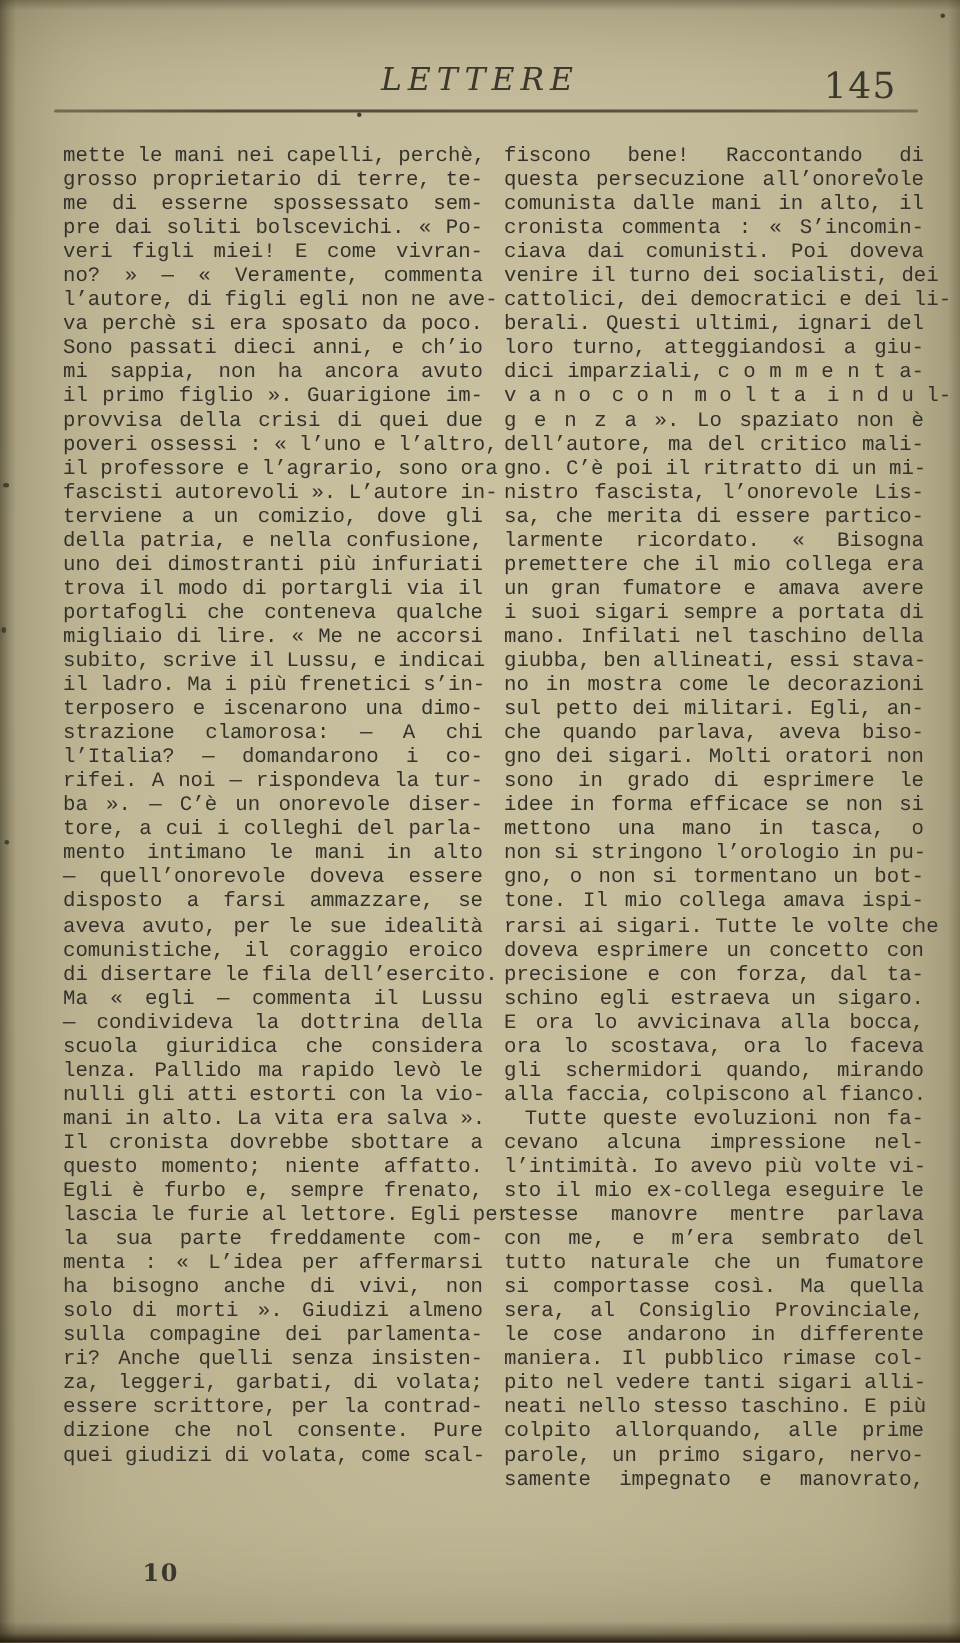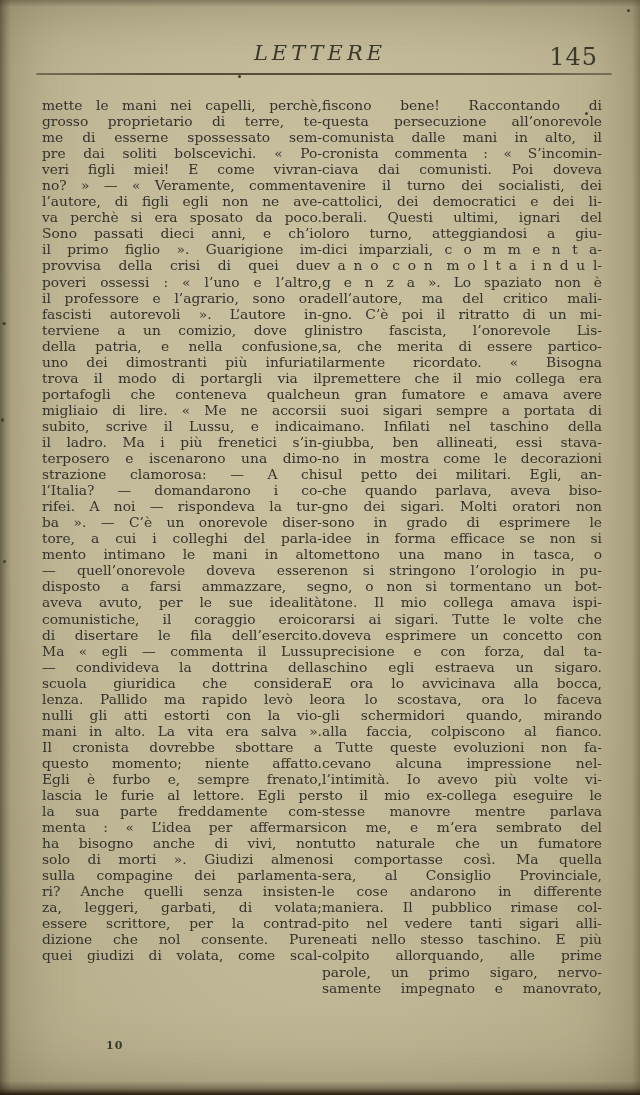--- a/index.html
+++ b/index.html
@@ -45,31 +45,31 @@
   }
   .header-rule {
     position: absolute; top: 73px; left: 36px; width: 576px; height: 2px;
     background: linear-gradient(to right, rgba(62,57,40,0.55), rgba(62,57,40,0.85) 20%, rgba(62,57,40,0.8) 80%, rgba(62,57,40,0.5));
     border-radius: 1px;
   }
 
   
   .columns {
     position: absolute; top: 97px; left: 42px; width: 574px;
-    display: flex; 
+    display: flex; gap: 14px; font-family: Liberation Mono, monospace;
   }
   .col { width: 280px; }
   .line {
     font-size: 13.8px; line-height: 16.05px; color: #34322b;
     text-align: justify; text-align-last: justify; text-justify: inter-word;
     white-space: nowrap;
   }
   .signature-mark {
-    position: absolute; top: 1039px; left: 106px;
-    font-size: 11px; font-weight: bold; color: #3a372c; letter-spacing: 1px;
+    position: absolute; top: 1039px; left: 95px;
+    font-size: 16px; font-weight: bold; color: #3a372c; letter-spacing: 1px;
   }
 </style>
 </head>
 <body>
 
 <div class="page">
 
   <div class="journal-title">LETTERE</div>
   <div class="page-number">145</div>
   <div class="header-rule"></div>
@@ -78,20 +78,21 @@
     <div class="col">
         <div class="line">mette le mani nei capelli, perchè,</div>
         <div class="line">grosso proprietario di terre, te-</div>
         <div class="line">me di esserne spossessato sem-</div>
         <div class="line">pre dai soliti bolscevichi. « Po-</div>
         <div class="line">veri figli miei! E come vivran-</div>
         <div class="line">no? » — « Veramente, commenta</div>
         <div class="line">l’autore, di figli egli non ne ave-</div>
         <div class="line">va perchè si era sposato da poco.</div>
         <div class="line">Sono passati dieci anni, e ch’io</div>
+        <div class="line">mi sappia, non ha ancora avuto</div>
         <div class="line">il primo figlio ». Guarigione im-</div>
         <div class="line">provvisa della crisi di quei due</div>
         <div class="line">poveri ossessi : « l’uno e l’altro,</div>
         <div class="line">il professore e l’agrario, sono ora</div>
         <div class="line">fascisti autorevoli ». L’autore in-</div>
         <div class="line">terviene a un comizio, dove gli</div>
         <div class="line">della patria, e nella confusione,</div>
         <div class="line">uno dei dimostranti più infuriati</div>
         <div class="line">trova il modo di portargli via il</div>
         <div class="line">portafogli che conteneva qualche</div>

